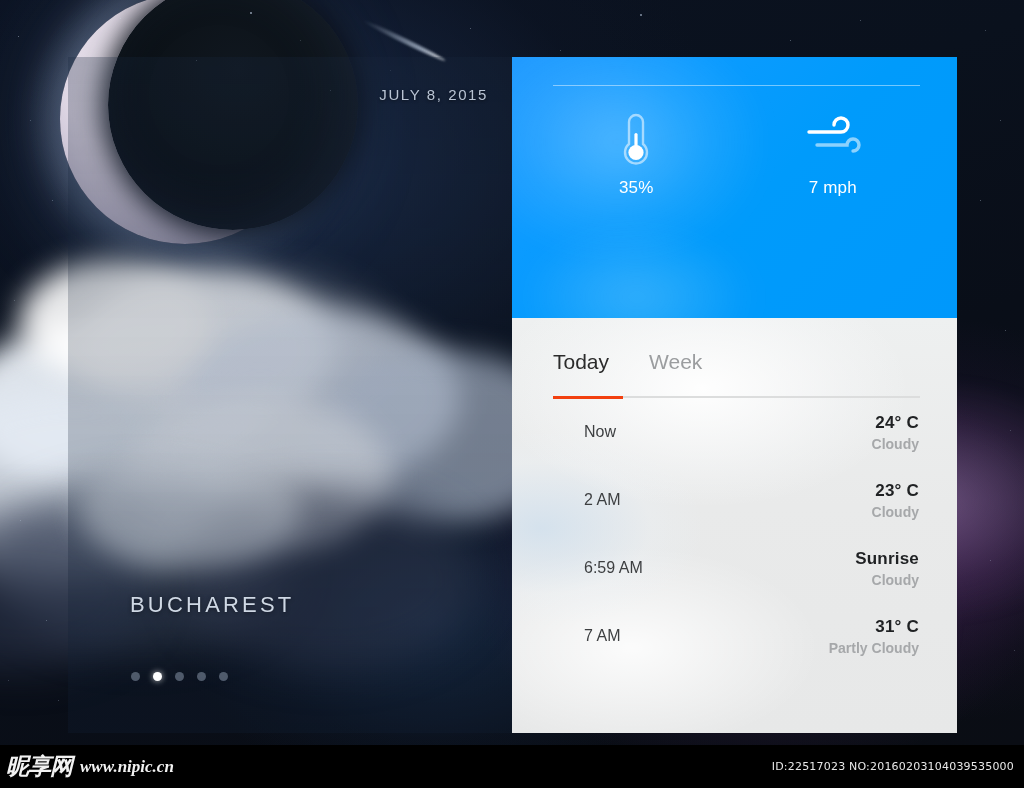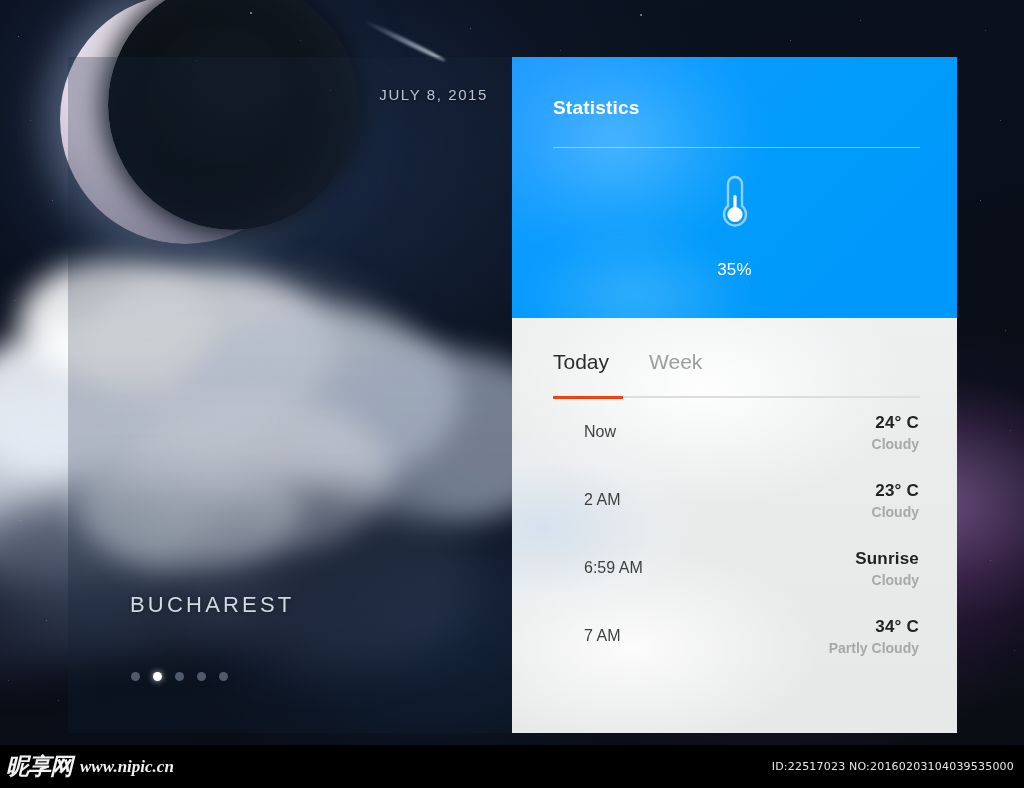--- a/index.html
+++ b/index.html
@@ -140,21 +140,21 @@
   }
   #statsRule{
     position:relative; margin:28px 0 0 41px; width:367px; height:1px;
     background:rgba(255,255,255,.45);
   }
   #statRow{
     position:relative; margin-top:22px; display:flex; padding:0 26px;
   }
   .stat{ flex:1; display:flex; flex-direction:column; align-items:center; }
   .stat .ico{ height:62px; display:flex; align-items:center; justify-content:center; }
-  .stat .val{ margin-top:28px; font-size:17px; color:#fff; font-weight:400; letter-spacing:.2px; }
+  .stat .val{ margin-top:8px; font-size:17px; color:#fff; font-weight:400; letter-spacing:.2px; }
 
   
   #forecast{
     position:relative; flex:1; overflow:hidden;
     background:#eceded;
   }
   #fcHaze{
     position:absolute; inset:0;
     background:
       radial-gradient(ellipse 260px 150px at 190px 70px, rgba(255,255,255,0.95) 0%, rgba(250,251,252,0.35) 55%, rgba(255,255,255,0) 80%),
@@ -281,37 +281,45 @@
         <span class="dot"></span>
       </div>
     </div>
 
     <div id="right">
 
       <div id="stats">
         <div id="statsHaze"></div>
         <div id="statsHaze2"></div>
 
-        <div id="statsTitle">Statistics</div>
         <div id="statsRule"></div>
 
         <div id="statRow">
 
           <div class="stat">
             <div class="ico">
               <svg width="34" height="56" viewBox="0 0 34 56">
                 <path d="M17 4 a7 7 0 0 1 7 7 v22 a11 11 0 1 1 -14 0 v-22 a7 7 0 0 1 7 -7 z" fill="none" stroke="rgba(255,255,255,0.55)" stroke-width="2.4"></path>
                 <circle cx="17" cy="41.5" r="7.6" fill="#ffffff"></circle>
                 <rect x="15.4" y="22" width="3.2" height="16" rx="1.6" fill="#ffffff"></rect>
               </svg>
             </div>
             <div class="val">35%</div>
           </div>
 
 
+          <div class="stat">
+            <div class="ico">
+              <svg width="56" height="46" viewBox="0 0 56 46">
+                <path d="M4 16 H36 a7 7 0 1 0 -7 -7" fill="none" stroke="#ffffff" stroke-width="3.4" stroke-linecap="round"></path>
+                <path d="M12 29 H42 a6 6 0 1 1 6 6" fill="none" stroke="rgba(255,255,255,0.55)" stroke-width="3.4" stroke-linecap="round"></path>
+              </svg>
+            </div>
+            <div class="val">7 mph</div>
+          </div>
 
         </div>
       </div>
 
       <div id="forecast">
         <div id="fcHaze"></div>
 
         <div id="tabs">
           <div class="tab active">Today</div>
           <div class="tab inactive">Week</div>
@@ -343,21 +351,21 @@
             <div class="time">6:59 AM</div>
             <div class="rt">
               <div class="t">Sunrise</div>
               <div class="c">Cloudy</div>
             </div>
           </div>
 
           <div class="row">
             <div class="time">7 AM</div>
             <div class="rt">
-              <div class="t">34° C</div>
+              <div class="t">31° C</div>
               <div class="c">Partly Cloudy</div>
             </div>
           </div>
 
         </div>
       </div>
 
     </div>
   </div>
 

